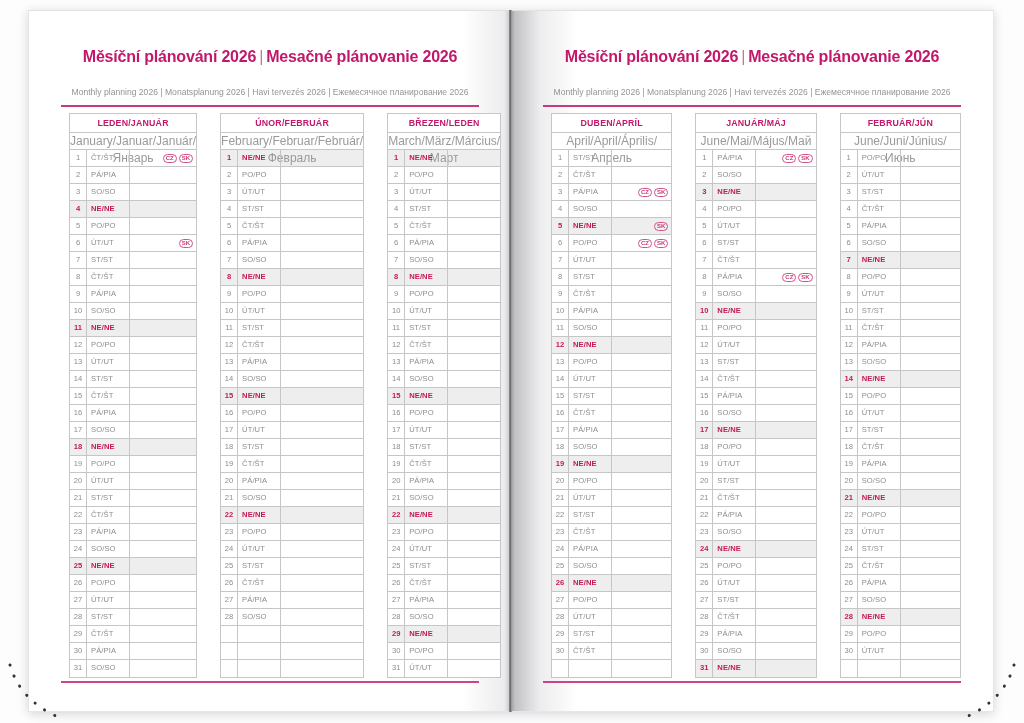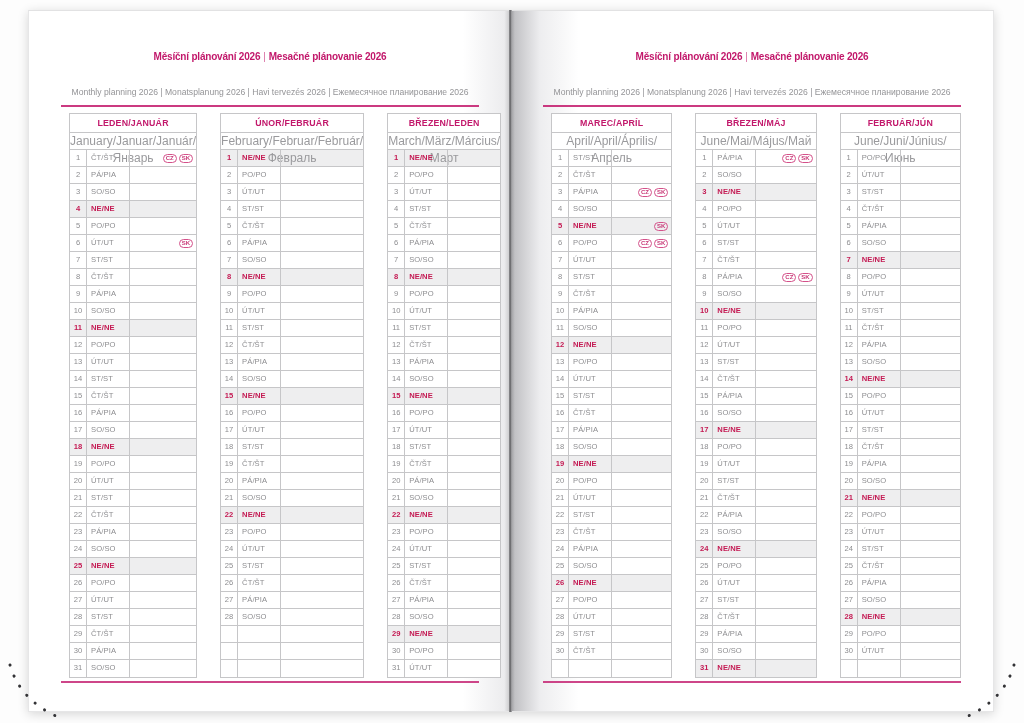--- a/index.html
+++ b/index.html
@@ -16,21 +16,21 @@
   .book{position:absolute;left:28px;top:10px;width:966px;height:702px;
     display:flex;box-shadow:0 2px 10px rgba(0,0,0,.16);}
   .page{width:483px;height:702px;position:relative;border-top:1px solid #e2e2e3;border-bottom:1px solid #e6e6e7;}
   .page-left{background:linear-gradient(to right,#ffffff 0%,#ffffff 90%,#ececee 98.6%,#c2c2c4 100%);
     border-left:1px solid #e6e6e7;}
   .page-right{background:linear-gradient(to right,#9d9da0 0%,#c2c2c5 0.8%,#ededef 6%,#ffffff 14%,#ffffff 100%);
     border-right:1px solid #e6e6e7;}
   .spine{position:absolute;left:481px;top:0;width:3px;height:702px;
     background:linear-gradient(to right,#8a8a8d,#6f6f72,#b0b0b3);z-index:3;}
   .page-inner{position:absolute;left:32px;right:32px;top:36px;}
-  .title{ text-align:center;color:var(--accent-pink);font-size:10px;font-weight:bold;
+  .title{ text-align:center;color:var(--accent-pink);font-size:16px;font-weight:bold;
     letter-spacing:-0.2px;line-height:20px;}
   .title .divider{font-weight:normal;opacity:.65;padding:0 3px;}
   .subtitle{text-align:center;color:#949497;font-size:8.6px;margin-top:20px;}
   .rule{height:2px;background:var(--accent-pink);opacity:.85;margin-top:8px;}
   .months{display:flex;gap:23px;margin-top:6px;padding-left:8px;}
   .month{flex:1;border:1px solid var(--grid-gray);background:#fff;}
   .m-name{height:19px;line-height:19px;text-align:center;color:var(--accent-pink);
     font-size:8.8px;font-weight:bold;border-bottom:1px solid var(--grid-gray);letter-spacing:.2px;}
   .m-langs{height:17px;line-height:17px;text-align:center;color:#9a9a9d;
     font-size:12px;border-bottom:1px solid var(--grid-gray);}
@@ -548,21 +548,21 @@
       </div>
     </div>
 
     <div class="page page-right">
       <div class="page-inner">
         <div class="title"><span>Měsíční plánování 2026</span><span class="divider">|</span><span>Mesačné plánovanie 2026</span></div>
         <div class="subtitle">Monthly planning 2026 | Monatsplanung 2026 | Havi tervezés 2026 | Ежемесячное планирование 2026</div>
         <div class="rule"></div>
         <div class="months">
             <div class="month">
-              <div class="m-name">MAREC/APRÍL</div>
+              <div class="m-name">DUBEN/APRÍL</div>
               <div class="m-langs">April/April/Április/Апрель</div>
               <div class="row">
                 <div class="c-num">1</div>
                 <div class="c-day">ST/ST</div>
                 <div class="c-note"></div>
               </div>
               <div class="row">
                 <div class="c-num">2</div>
                 <div class="c-day">ČT/ŠT</div>
                 <div class="c-note"></div>
@@ -715,21 +715,21 @@
                 <div class="c-day">ČT/ŠT</div>
                 <div class="c-note"></div>
               </div>
               <div class="row">
                 <div class="c-num"></div>
                 <div class="c-day"></div>
                 <div class="c-note"></div>
               </div>
             </div>
             <div class="month">
-              <div class="m-name">BŘEZEN/MÁJ</div>
+              <div class="m-name">JANUÁR/MÁJ</div>
               <div class="m-langs">June/Mai/Május/Май</div>
               <div class="row">
                 <div class="c-num">1</div>
                 <div class="c-day">PÁ/PIA</div>
                 <div class="c-note">
                   <span class="badge">CZ</span>
                   <span class="badge">SK</span>
                 </div>
               </div>
               <div class="row">

